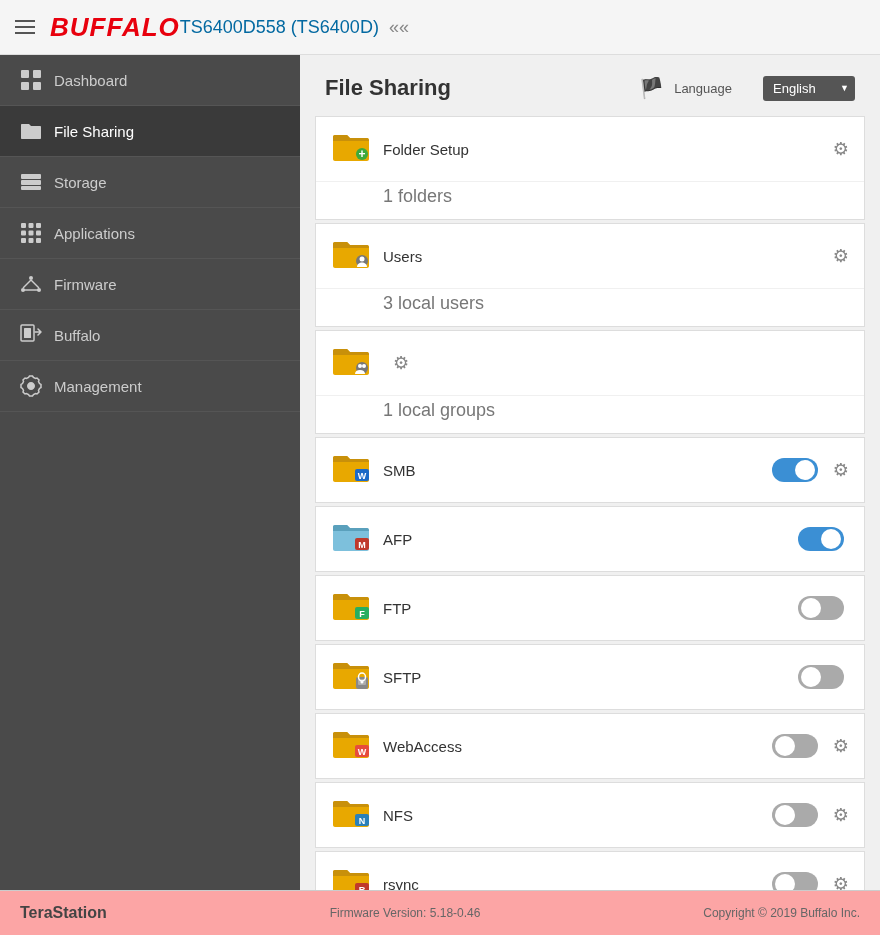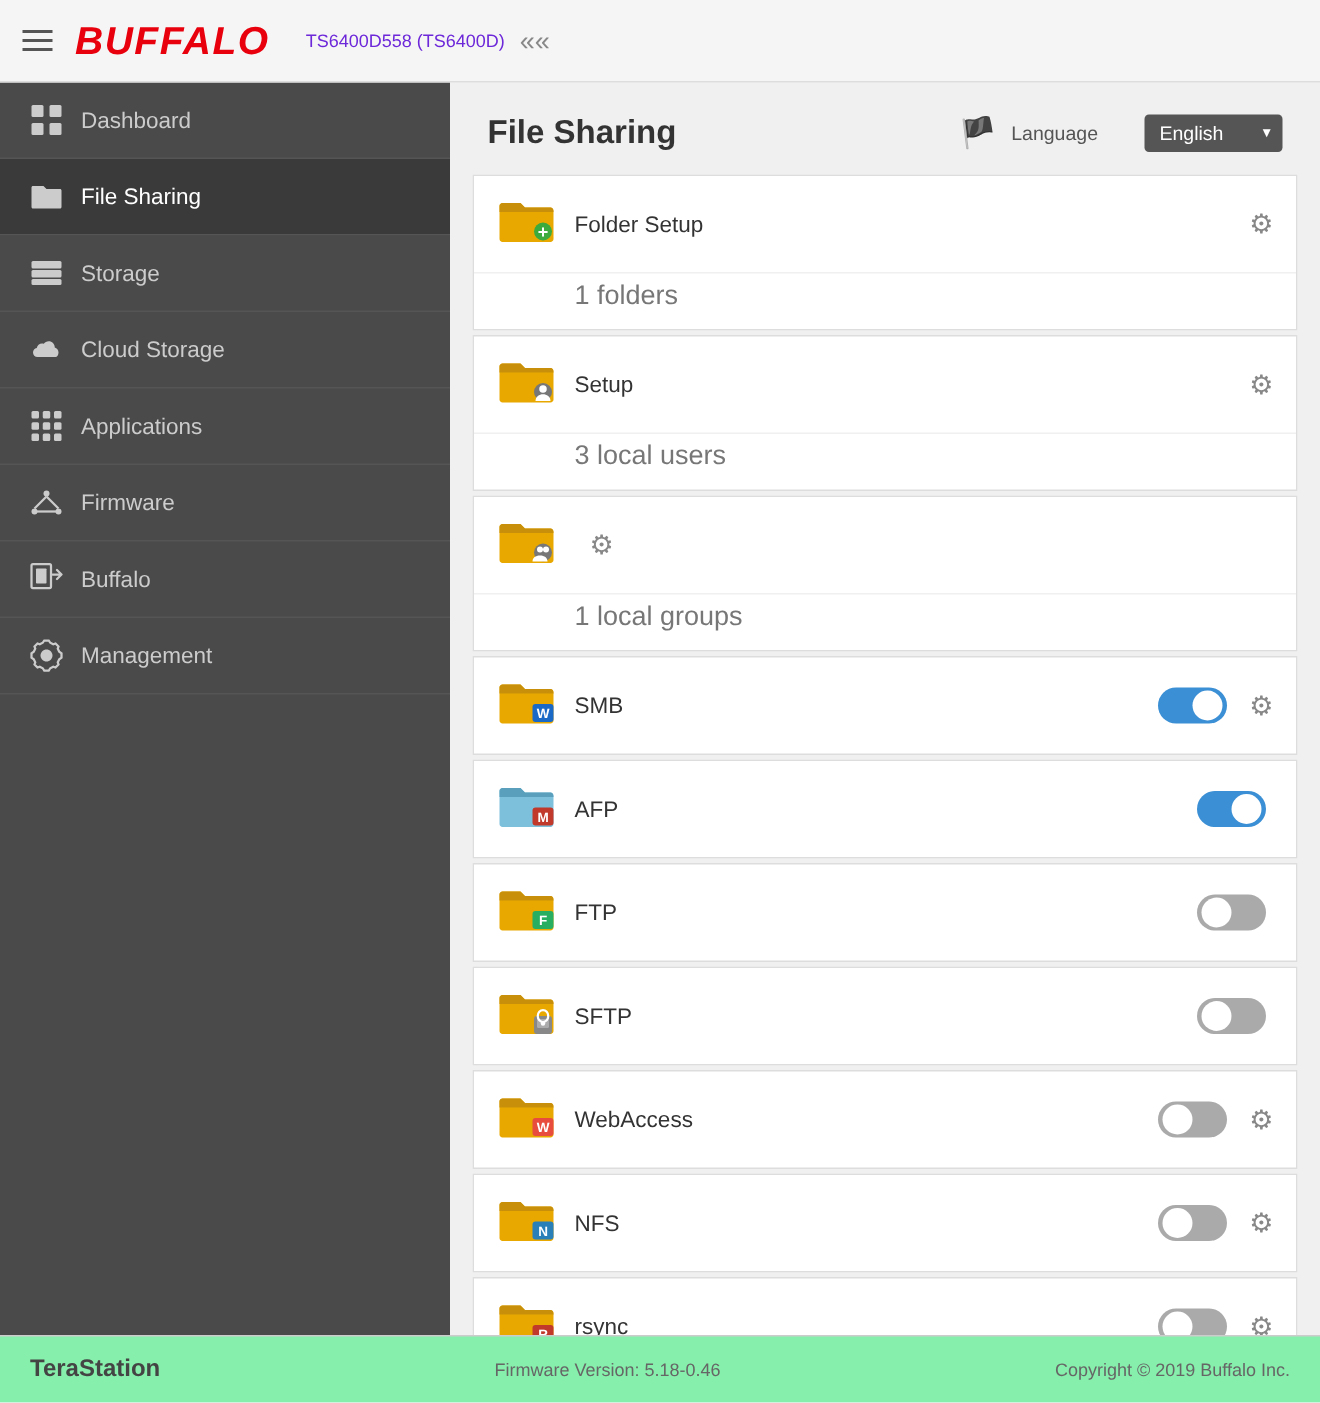--- a/index.html
+++ b/index.html
@@ -14,21 +14,21 @@
       align-items: center;
       justify-content: flex-start;
       padding: 0 15px;
       flex-shrink: 0;
     }
     .header-left { display: flex; align-items: center; gap: 15px; }
     .hamburger { display: flex; flex-direction: column; gap: 4px; cursor: pointer; }
     .hamburger span { width: 20px; height: 2px; background: #555; display: block; }
     .logo { color: #e8000d; font-size: 26px; font-weight: 900; font-style: italic; letter-spacing: 1px; }
     .header-right { display: flex; align-items: center; gap: 10px; }
-    .device-name { font-size: 12px; color: #6d28d9; margin-left: 24px; }
+    .device-name { font-size: 18px; color: #0369a1; }
     .collapse-btn { font-size: 18px; color: #888; cursor: pointer; }
 
     
     .main { display: flex; flex: 1; overflow: hidden; }
 
     
     .sidebar {
       width: 300px;
       background: #4a4a4a;
       flex-shrink: 0;
@@ -132,21 +132,21 @@
       position: absolute;
       top: 2px;
       transition: left 0.2s;
     }
     .toggle.on .toggle-thumb { left: 23px; }
     .toggle.off .toggle-thumb { left: 3px; }
 
     
     .footer {
       height: 45px;
-      background: #86efac;
+      background: #fca5a5;
       border-top: 1px solid #ccc;
       display: flex;
       align-items: center;
       justify-content: space-between;
       padding: 0 20px;
       flex-shrink: 0;
     }
     .footer-brand { font-size: 16px; font-weight: bold; color: #444; }
     .footer-firmware { font-size: 12px; color: #666; }
     .footer-copy { font-size: 12px; color: #666; }
@@ -201,28 +201,20 @@
       <div class="sidebar-icon">
         <svg width="22" height="18" viewBox="0 0 22 18" fill="none">
           <rect x="1" y="1" width="20" height="5" rx="1" fill="#ccc"></rect>
           <rect x="1" y="7" width="20" height="5" rx="1" fill="#ccc"></rect>
           <rect x="1" y="13" width="20" height="4" rx="1" fill="#ccc"></rect>
         </svg>
       </div>
       <span>Storage</span>
     </div>
 
-    <div class="sidebar-item">
-      <div class="sidebar-icon">
-        <svg width="22" height="18" viewBox="0 0 22 18" fill="none">
-          <path d="M17 14H5C3.3 14 2 12.7 2 11C2 9.5 3 8.2 4.5 8C4.8 6.3 6.3 5 8 5C8.4 5 8.8 5.1 9.2 5.2C9.9 4.1 11.1 3.5 12.5 3.5C14.7 3.5 16.5 5.3 16.5 7.5V7.7C17.9 8.1 19 9.4 19 11C19 12.7 18.1 14 17 14Z" fill="#ccc"></path>
-        </svg>
-      </div>
-      <span>Cloud Storage</span>
-    </div>
 
     <div class="sidebar-item">
       <div class="sidebar-icon">
         <svg width="22" height="22" viewBox="0 0 22 22" fill="none">
           <rect x="1" y="1" width="5" height="5" rx="1" fill="#ccc"></rect>
           <rect x="8.5" y="1" width="5" height="5" rx="1" fill="#ccc"></rect>
           <rect x="16" y="1" width="5" height="5" rx="1" fill="#ccc"></rect>
           <rect x="1" y="8.5" width="5" height="5" rx="1" fill="#ccc"></rect>
           <rect x="8.5" y="8.5" width="5" height="5" rx="1" fill="#ccc"></rect>
           <rect x="16" y="8.5" width="5" height="5" rx="1" fill="#ccc"></rect>
@@ -309,21 +301,21 @@
           <div class="card-row">
             <div class="card-icon">
               <svg width="40" height="34" viewBox="0 0 40 34" fill="none" xmlns="http://www.w3.org/2000/svg">
     <path d="M2 8C2 6.9 2.9 6 4 6H16L19 9H36C37.1 9 38 9.9 38 11V30C38 31.1 37.1 32 36 32H4C2.9 32 2 31.1 2 30V8Z" fill="#e8a800"></path>
     <path d="M2 8C2 6.9 2.9 6 4 6H16L19 9H36C37.1 9 38 9.9 38 12H2V8Z" fill="#c8900a"></path>
     <circle cx="31" cy="25" r="6" fill="#777"></circle>
     <circle cx="31" cy="23" r="2.5" fill="white"></circle>
     <path d="M26 31c0-3 2.5-4.5 5-4.5s5 1.5 5 4.5" fill="white"></path>
   </svg>
             </div>
-            <span class="card-name">Setup</span>
+            <span class="card-name">Users</span>
             <span class="card-gear">⚙</span>
           </div>
           <div class="card-sub">3 local users</div>
         </div>
         <div class="card">
           <div class="card-row">
             <div class="card-icon">
               <svg width="40" height="34" viewBox="0 0 40 34" fill="none" xmlns="http://www.w3.org/2000/svg">
     <path d="M2 8C2 6.9 2.9 6 4 6H16L19 9H36C37.1 9 38 9.9 38 11V30C38 31.1 37.1 32 36 32H4C2.9 32 2 31.1 2 30V8Z" fill="#e8a800"></path>
     <path d="M2 8C2 6.9 2.9 6 4 6H16L19 9H36C37.1 9 38 9.9 38 12H2V8Z" fill="#c8900a"></path>

